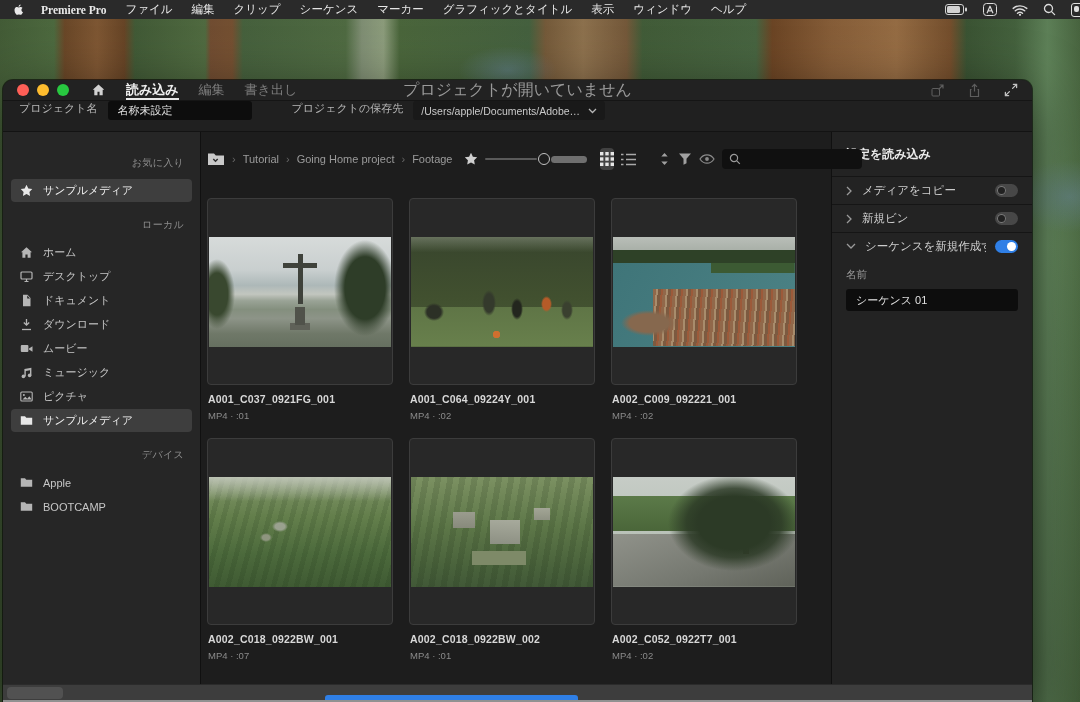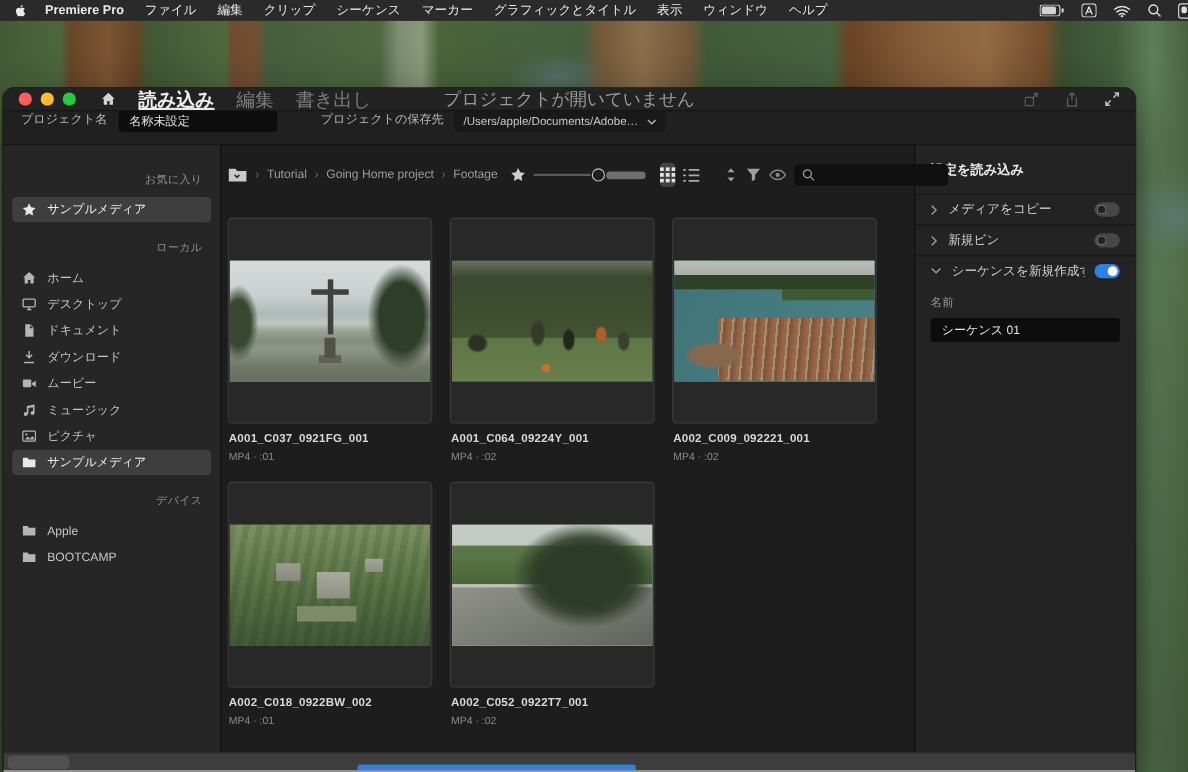--- a/index.html
+++ b/index.html
@@ -21,37 +21,37 @@
         #5d7c4e 32%,#97a78a 33.5%,#a7b894 35.5%,#577646 37%,
         #50704a 49%,#8a6844 50.5%,#a8845c 54%,#8a6644 58%,#4c6a42 59.5%,
         #53744c 70%,#7f4e2a 71.5%,#a06c42 77%,#b27e50 83%,#8a5a34 88%,#44603c 89.5%,
         #4f7048 94%,#6e9668 97%,#54744a 100%);}
 
   
   .menubar{position:absolute;top:0;left:0;right:0;height:19px;background:#2a2a2a;z-index:40;
     display:flex;align-items:center;padding:0 0 0 12px;color:#e9e9e9;font-size:11.5px;}
   .menubar .apple{display:flex;align-items:center;margin-right:16px;}
   .menubar .mitem{margin-right:19px;white-space:nowrap;}
-  .menubar .mitem.app{font-weight:700;}
+  .menubar .mitem.app{font-weight:700;font-family:Liberation Serif, serif;}
   .menubar .mright{margin-left:auto;display:flex;align-items:center;gap:15px;padding-right:0;}
   .menubar .mright .ico{opacity:.95}
   .cc-partial{width:16px;height:12px;border:1px solid #ddd;border-radius:3px;margin-right:-9px;position:relative;}
   .cc-partial:before{content:"";position:absolute;left:2px;top:2px;width:5px;height:6px;border-radius:2px;background:#ddd;}
 
   
   .window{position:absolute;left:3px;top:80px;width:1029px;height:622px;background:#1e1e1e;
     border-radius:10px 10px 0 0;overflow:hidden;display:flex;flex-direction:column;
     box-shadow:0 18px 60px rgba(0,0,0,.6),0 0 0 1px rgba(0,0,0,.55);}
 
   .titlebar{height:20px;background:#222;display:flex;align-items:center;position:relative;flex:0 0 auto;padding:0 14px;}
   .lights{display:flex;gap:8px;align-items:center;}
   .light{width:12px;height:12px;border-radius:50%;}
   .light.r{background:#ff5f57}.light.y{background:#febc2e}.light.g{background:#28c840}
   .tb-home{margin-left:22px;display:flex;align-items:center;}
-  .tabs{display:flex;align-items:center;margin-left:20px;gap:20px;font-size:17px;height:100%;}
+  .tabs{display:flex;align-items:center;margin-left:20px;gap:20px;font-size:13px;height:100%;}
   .tab{color:#7d7d7d;display:flex;align-items:center;height:100%;box-sizing:border-box;}
   .tab.active{color:#f0f0f0;font-weight:700;border-bottom:2px solid #e8e8e8;padding-top:2px;}
   .tb-status{position:absolute;left:0;right:0;text-align:center;font-size:16px;color:#9a9a9a;pointer-events:none;}
   .tb-right{margin-left:auto;display:flex;align-items:center;gap:22px;}
 
   .projectbar{height:30px;background:#202020;border-top:1px solid #151515;border-bottom:1px solid #131313;
     display:flex;align-items:flex-start;padding:0 16px;font-size:11px;color:#b7b7b7;flex:0 0 auto;gap:10px;}
   .proj-name{width:124px;height:19px;background:#0d0d0d;border:none;border-radius:3px;color:#e2e2e2;
     font-size:11px;padding:0 10px;font-family:inherit;}
   .loc-label{margin-left:30px;}
@@ -478,20 +478,27 @@
           </div>
           <div class="cell">
             <div class="card">
                 <div class="thumb t3"></div>
               </div>
             <div class="clip-name">A002_C009_092221_001</div>
             <div class="clip-meta">MP4 · :02</div>
           </div>
           <div class="cell">
             <div class="card">
+                <div class="thumb t4"></div>
+              </div>
+            <div class="clip-name">A002_C018_0922BW_001</div>
+            <div class="clip-meta">MP4 · :07</div>
+          </div>
+          <div class="cell">
+            <div class="card">
                 <div class="thumb t5"></div>
               </div>
             <div class="clip-name">A002_C018_0922BW_002</div>
             <div class="clip-meta">MP4 · :01</div>
           </div>
           <div class="cell">
             <div class="card">
                 <div class="thumb t6"></div>
               </div>
             <div class="clip-name">A002_C052_0922T7_001</div>

